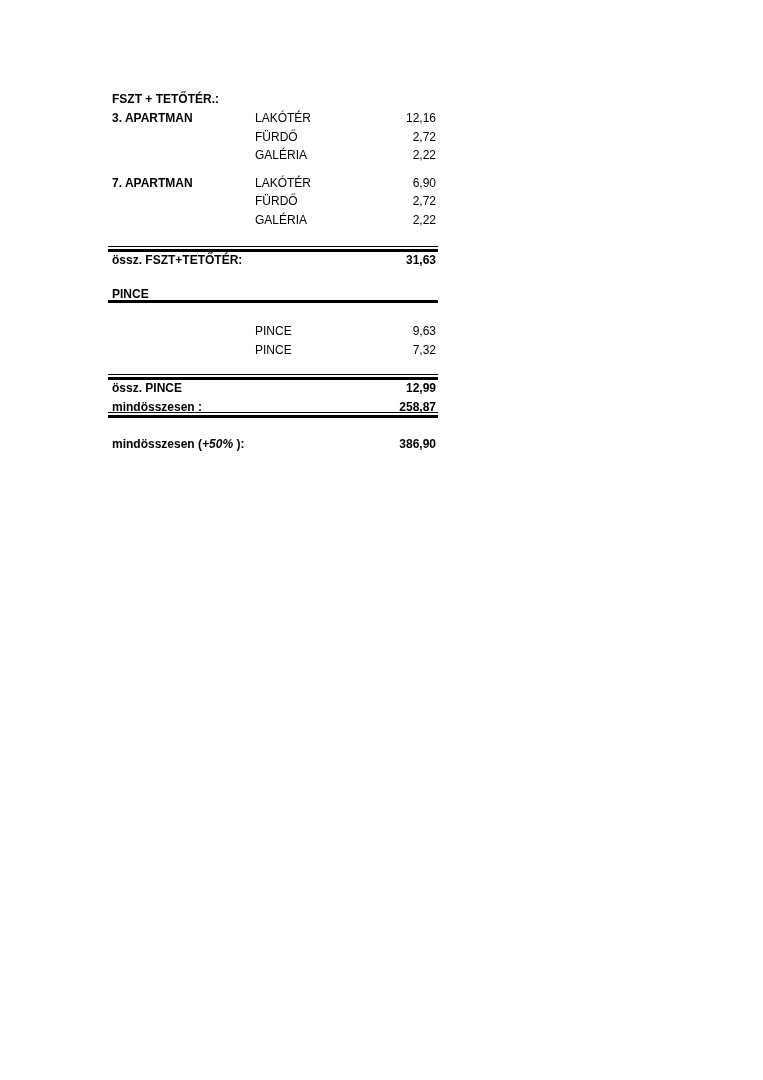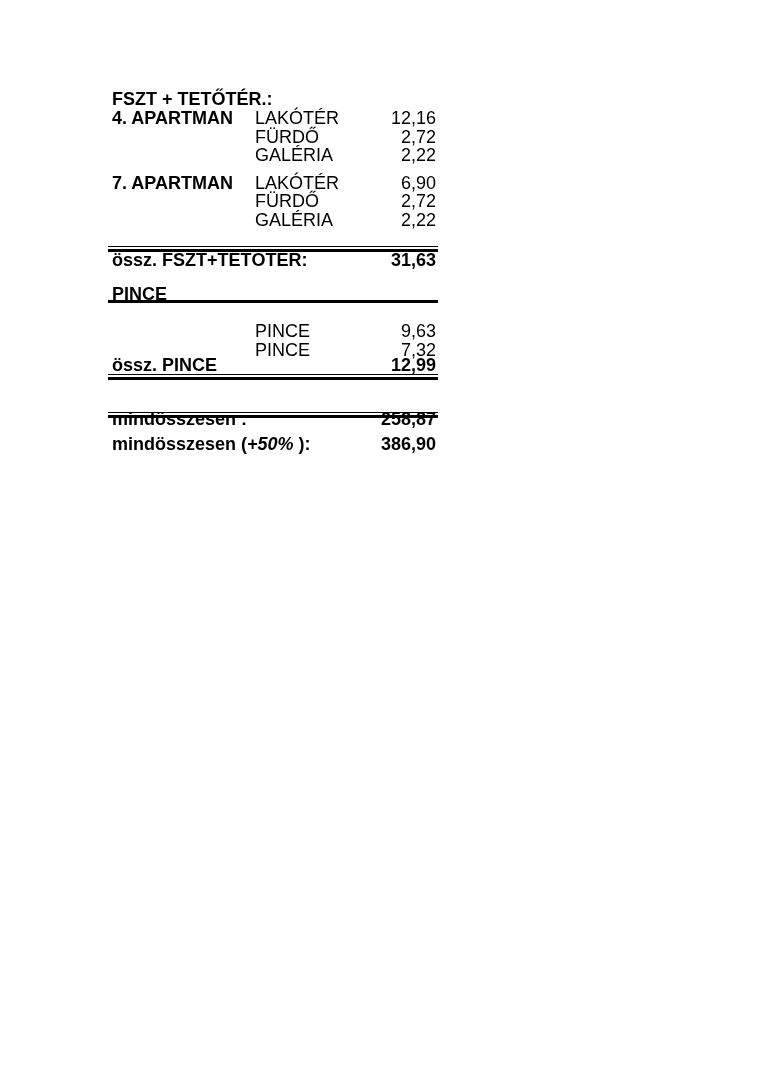--- a/index.html
+++ b/index.html
@@ -19,21 +19,21 @@
     position:absolute;
     left:108px; top:0;
     width:330px;
     height:1080px;
   }
   .row {
     position:absolute;
     left:0; width:330px;
     display:flex;
     align-items:center;
-    font-size:18px;
+    font-size:12px;
     line-height:15px;
     white-space:pre;
   }
   .c1 { width:147px; padding-left:4px; flex:0 0 147px; }
   .c2 { flex:1 1 auto; }
   .c3 { flex:0 0 72px; text-align:right; padding-right:2px; }
   .lbl { flex:1 1 auto; padding-left:4px; }
   .b { font-weight:bold; }
   .it { }
   .rule-double {
@@ -53,21 +53,21 @@
 <body>
 
 <div class="page">
   <div class="content">
 
     <div class="row b" style="top:92px">
       <span class="lbl">FSZT + TETŐTÉR.:</span>
     </div>
 
     <div class="row" style="top:111px">
-      <span class="c1 b">4. APARTMAN</span>
+      <span class="c1 b">3. APARTMAN</span>
       <span class="c2">LAKÓTÉR</span>
       <span class="c3">12,16</span>
     </div>
     <div class="row" style="top:130px">
       <span class="c1"></span>
       <span class="c2">FÜRDŐ</span>
       <span class="c3">2,72</span>
     </div>
     <div class="row" style="top:148px">
       <span class="c1"></span>
@@ -107,27 +107,27 @@
       <span class="c2">PINCE</span>
       <span class="c3">9,63</span>
     </div>
     <div class="row" style="top:343px">
       <span class="c1"></span>
       <span class="c2">PINCE</span>
       <span class="c3">7,32</span>
     </div>
 
     <div class="rule-double" style="top:374px"></div>
-    <div class="row b" style="top:358px">
+    <div class="row b" style="top:381px">
       <span class="lbl">össz. PINCE</span>
       <span class="c3">12,99</span>
     </div>
 
     <div class="rule-double" style="top:412px"></div>
-    <div class="row b" style="top:412px">
+    <div class="row b" style="top:400px">
       <span class="lbl"><span>mindösszesen :</span><i class="it"></i><span></span></span>
       <span class="c3">258,87</span>
     </div>
     <div class="row b" style="top:437px">
       <span class="lbl"><span>mindösszesen (</span><i class="it">+50%</i><span> ):</span></span>
       <span class="c3">386,90</span>
     </div>
 
   </div>
 </div>

